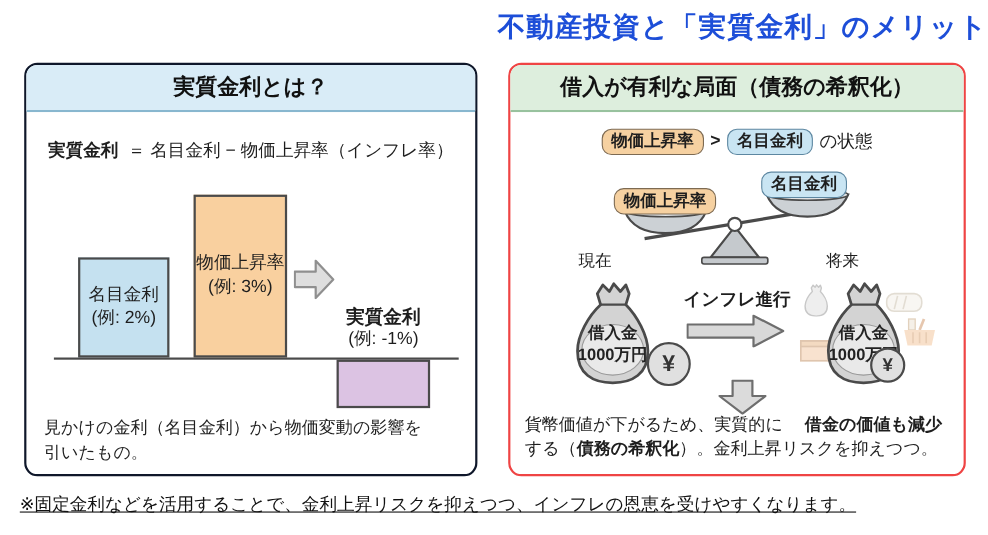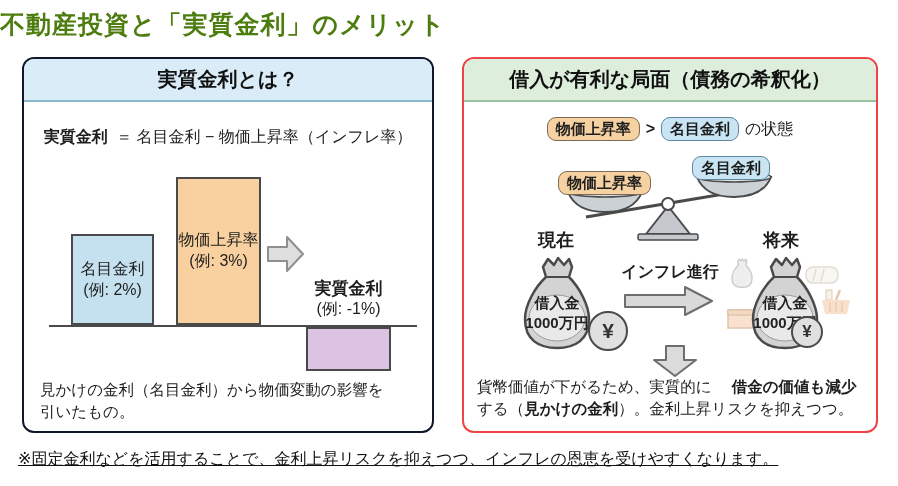--- a/index.html
+++ b/index.html
@@ -1,21 +1,21 @@
 <!DOCTYPE html>
 <html><head>
 <meta charset="utf-8">
 <style>
   * { margin:0; padding:0; box-sizing:border-box; }
   html,body { width:898px; height:486px; background:#ffffff; overflow:hidden;
     font-family:"Liberation Sans","DejaVu Sans",sans-serif; color:#1e1e1e; }
   .stage { position:relative; width:898px; height:486px; background:#fff; }
 
-  .main-title { position:absolute; top:8px; left:0; width:100%; text-align:left;
-    font-size:25px; font-weight:bold; letter-spacing:1px; color:#4d7c0f; }
+  .main-title { position:absolute; top:8px; left:0; width:100%; text-align:right;
+    font-size:25px; font-weight:bold; letter-spacing:1px; color:#1d4ed8; }
 
   .panel { position:absolute; top:57px; height:376px; background:#fff; border-radius:12px; }
   .panel-left  { left:22px;  width:412px; border:2px solid #0f172a; }
   .panel-right { left:462px; width:416px; border:2px solid #ef4444; }
   .panel-header { height:43px; line-height:41px; text-align:center; font-size:20px;
     font-weight:bold; color:#111; border-radius:10px 10px 0 0; }
   .panel-left  .panel-header { background:#d9ecf7; border-bottom:2px solid #88b7cf; }
   .panel-right .panel-header { background:#ddeedd; border-bottom:2px solid #98c29e; }
 
   
@@ -40,21 +40,21 @@
   .tag { display:inline-block; padding:1px 8px; border-radius:9px; font-size:15px;
     font-weight:600; line-height:1.35; white-space:nowrap; }
   .tag-orange { background:#f6d1a1; border:1.5px solid #7d6a52; }
   .tag-blue   { background:#c9e5f3; border:1.5px solid #5d87a1; }
   .cond-op { font-weight:bold; }
 
   .seesaw-svg { position:absolute; left:70px; top:95px; }
   .tag-seesaw-left  { position:absolute; left:94px;  top:112px; }
   .tag-seesaw-right { position:absolute; left:228px; top:97px; }
 
-  .time-label { position:absolute; width:60px; text-align:center; font-size:18px; font-weight:bold; }
+  .time-label { position:absolute; width:60px; font-size:15px; font-weight:normal; }
   .time-now    { left:62px;  top:169px; }
   .time-future { left:287px; top:169px; }
 
   .bag { position:absolute; width:80px; height:95px; }
   .bag-left  { left:53px;  top:196px; }
   .bag-right { left:281px; top:196px; }
   .bag-text { position:absolute; top:38px; left:0; width:100%; text-align:center;
     font-size:15px; font-weight:600; line-height:1.3; color:#222; }
   .coin { position:absolute; border-radius:50%; background:#e0e0e0; border:2px solid #4a4a4a;
     display:flex; align-items:center; justify-content:center; font-weight:bold; color:#333; }
@@ -200,18 +200,18 @@
     <div class="coin coin-right">
       <span>¥</span>
     </div>
 
     <svg class="arrow-down" width="44" height="32" viewBox="0 0 44 32">
       <polygon points="13,1 31,1 31,15 43,15 22,31 1,15 13,15" fill="#dbdbdb" stroke="#6e6e6e" stroke-width="2" stroke-linejoin="round"></polygon>
     </svg>
 
     <div class="panel-footer-right">
         <div><span>貨幣価値が下がるため、実質的に</span><span style="font-weight: bold; margin-left: 20px;">借金の価値も減少</span></div>
-        <div><span>する（</span><span style="font-weight: bold;">見かけの金利</span><span>）。金利上昇リスクを抑えつつ。</span></div>
+        <div><span>する（</span><span style="font-weight: bold;">債務の希釈化</span><span>）。金利上昇リスクを抑えつつ。</span></div>
       </div>
   </div>
 
   <div class="footnote">※固定金利などを活用することで、金利上昇リスクを抑えつつ、インフレの恩恵を受けやすくなります。</div>
 </div>
 
 </body></html>

